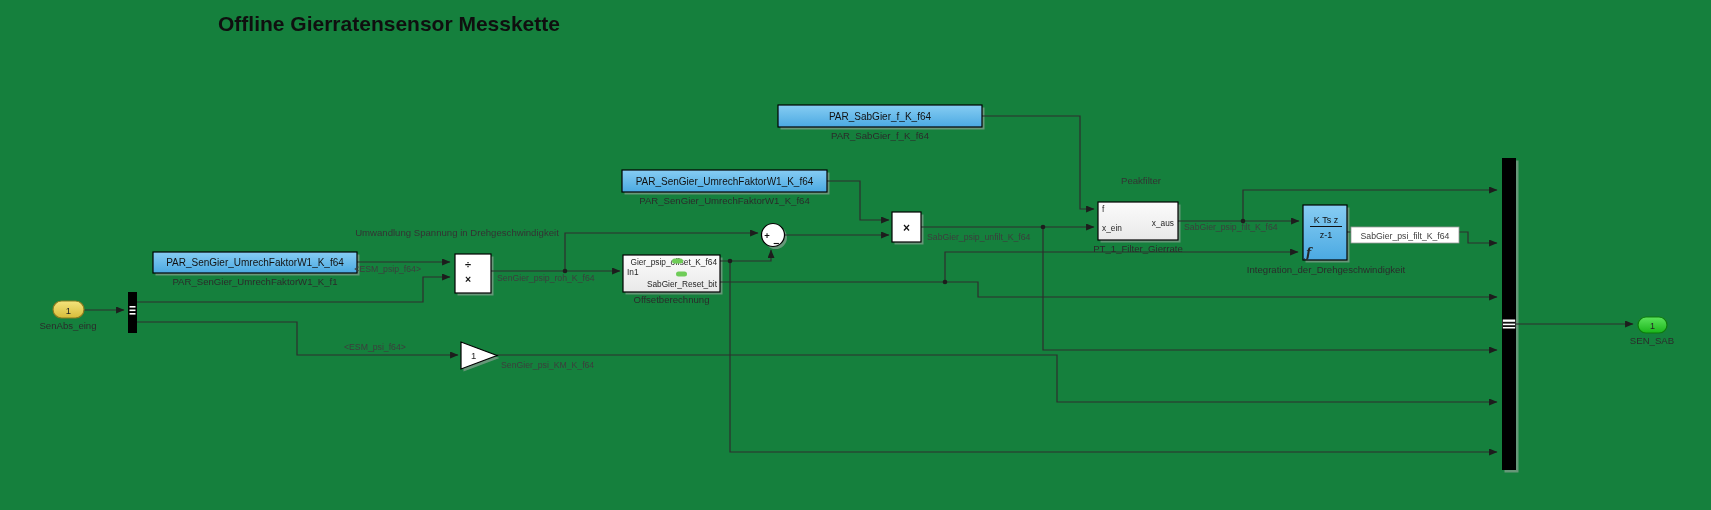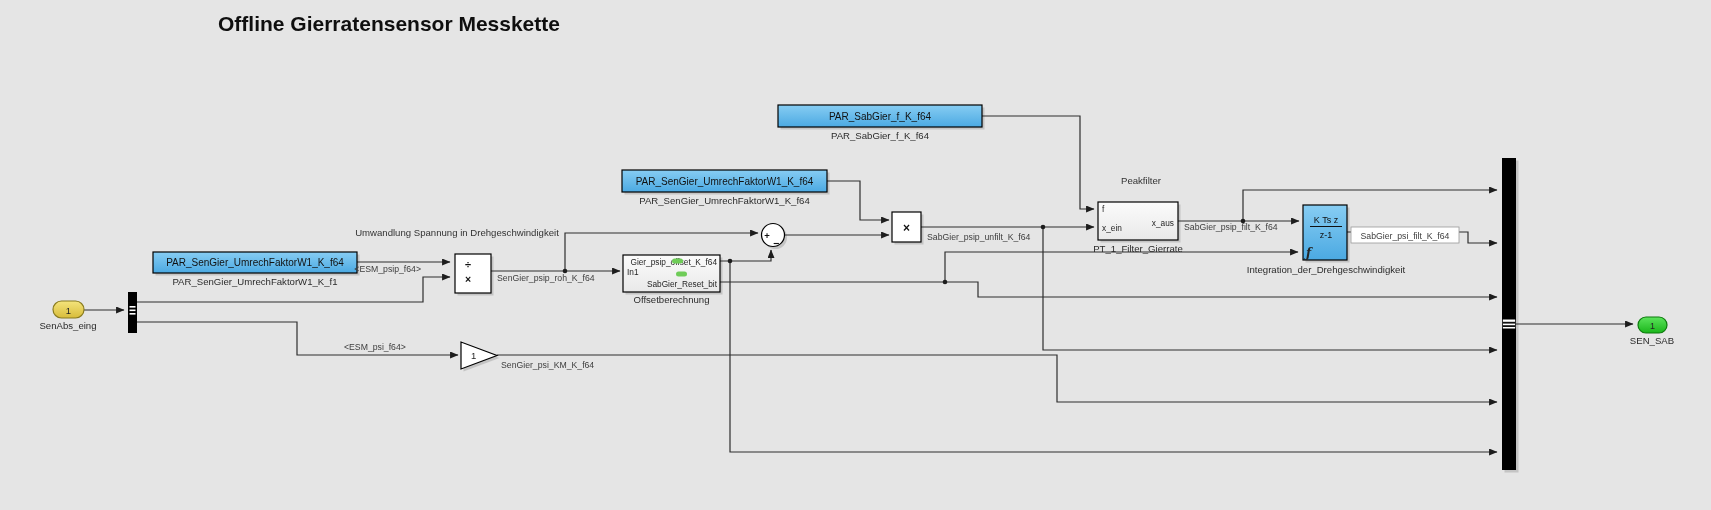--- a/index.html
+++ b/index.html
@@ -1,16 +1,16 @@
 <!DOCTYPE html>
 <html><head>
 <meta charset="utf-8">
 <style>
   html,body { margin:0; padding:0; background:#ffffff; }
-  #canvas-wrap { position:relative; width:1711px; height:510px; background:#e5e5e5; overflow:hidden; }
+  #canvas-wrap { position:relative; width:1711px; height:510px; background:#15803d; overflow:hidden; }
   svg text { font-family:"Liberation Sans", sans-serif; fill:#262626; }
   .ttl      { font-size:21px; font-weight:bold; fill:#0f0f0f; }
   .sig      { font-size:8.7px; fill:#3d3d3d; }
   .cap      { font-size:9.6px; fill:#2b2b2b; }
   .ann      { font-size:9.6px; fill:#333333; }
   .port-lbl { font-size:8.3px; fill:#1f1f1f; }
   .blk-txt  { font-size:10px; fill:#111111; }
   .sym      { font-weight:bold; fill:#111111; }
   .intg-txt { font-size:9px; fill:#101010; }
   .fx       { font-family:"DejaVu Serif", serif; font-style:italic; font-weight:bold; font-size:12px; }

